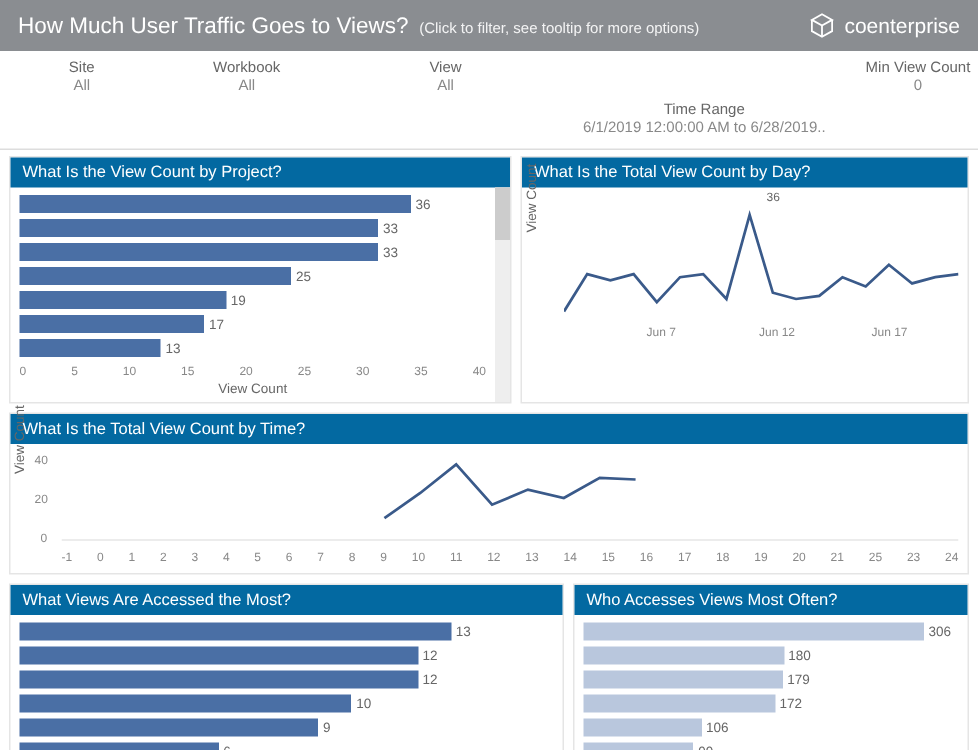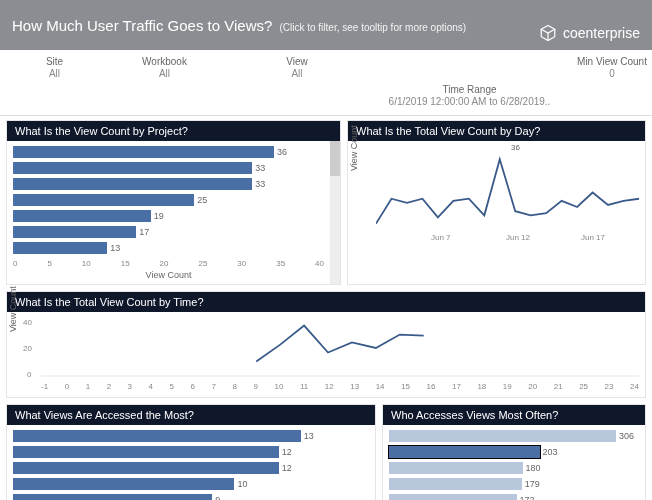--- a/index.html
+++ b/index.html
@@ -1,34 +1,34 @@
 <!DOCTYPE html>
 <html><head>
 <meta charset="utf-8">
 <style>
   * { box-sizing: border-box; margin: 0; padding: 0; }
   body { font-family: Arial, sans-serif; font-size: 11px; color: #555; background: #fff; width: 652px; }
   .header { background: #8a8d91; color: #fff; padding: 8px 12px; display: flex; align-items: center; justify-content: space-between; }
   .header-title { font-size: 15px; font-weight: 300; }
   .header-subtitle { font-size: 10px; opacity: 0.9; margin-left: 4px; }
-  .logo { display: flex; align-items: center; gap: 6px; font-size: 14px; margin-top: 16px; }
+  .logo { display: flex; align-items: center; gap: 6px; font-size: 14px; }
   .logo-icon { width: 18px; height: 18px; }
   .filters { display: flex; padding: 6px 12px 8px; gap: 0; border-bottom: 1px solid #ddd; text-align: center; }
   .filter { flex: 0 0 auto; padding-right: 20px; }
   .filter:nth-child(1){width:105px;}
   .filter:nth-child(2){width:115px;}
   .filter:nth-child(3){width:150px;}
   .filter:nth-child(4){width:195px;margin-top:28px;}
   .filter:nth-child(5){width:90px;}
   .filter-label { font-size: 10px; color: #666; }
   .filter-value { font-size: 10px; color: #888; margin-top: 1px; }
   .dash { padding: 4px 6px; }
   .row { display: flex; gap: 6px; margin-bottom: 6px; }
   .panel { background: #fff; border: 1px solid #e5e5e5; }
-  .panel-header { background: #0f172a; color: #fff; font-size: 11px; padding: 4px 8px; font-weight: 400; }
+  .panel-header { background: #0369a1; color: #fff; font-size: 11px; padding: 4px 8px; font-weight: 400; }
   .panel-body { padding: 4px 6px; position: relative; }
   .hbar { display: flex; align-items: center; height: 14px; margin-bottom: 2px; }
   .hbar-fill { background: #4a6fa5; height: 12px; }
   .hbar-fill.light { background: #b9c7dd; }
   .hbar-fill.sel { background: #4a6fa5; outline: 1px solid #000; }
   .hbar-label { font-size: 9px; color: #666; margin-left: 3px; }
   .axis-x { display: flex; justify-content: space-between; font-size: 8px; color: #888; padding: 2px 0; }
   .axis-title { text-align: center; font-size: 9px; color: #666; }
   .yaxis-title { position: absolute; left: -2px; top: 50%; transform: rotate(-90deg) translateX(50%); transform-origin: left center; font-size: 9px; color: #666; white-space: nowrap; }
   .line-chart { position: relative; height: 95px; margin-left: 22px; }
@@ -235,24 +235,20 @@
     </div>
     <div class="panel" style="flex:1;">
       <div class="panel-header">Who Accesses Views Most Often?</div>
       <div class="panel-body">
         <div id="who-bars">
             <div class="hbar">
               <div class="hbar-fill light" style="width: 227.032px;"></div>
               <span class="hbar-label">306</span>
             </div>
             <div class="hbar">
-              <div class="hbar-fill sel" style="width: 150.613px;"></div>
-              <span class="hbar-label">203</span>
-            </div>
-            <div class="hbar">
               <div class="hbar-fill light" style="width: 133.548px;"></div>
               <span class="hbar-label">180</span>
             </div>
             <div class="hbar">
               <div class="hbar-fill light" style="width: 132.806px;"></div>
               <span class="hbar-label">179</span>
             </div>
             <div class="hbar">
               <div class="hbar-fill light" style="width: 127.613px;"></div>
               <span class="hbar-label">172</span>

